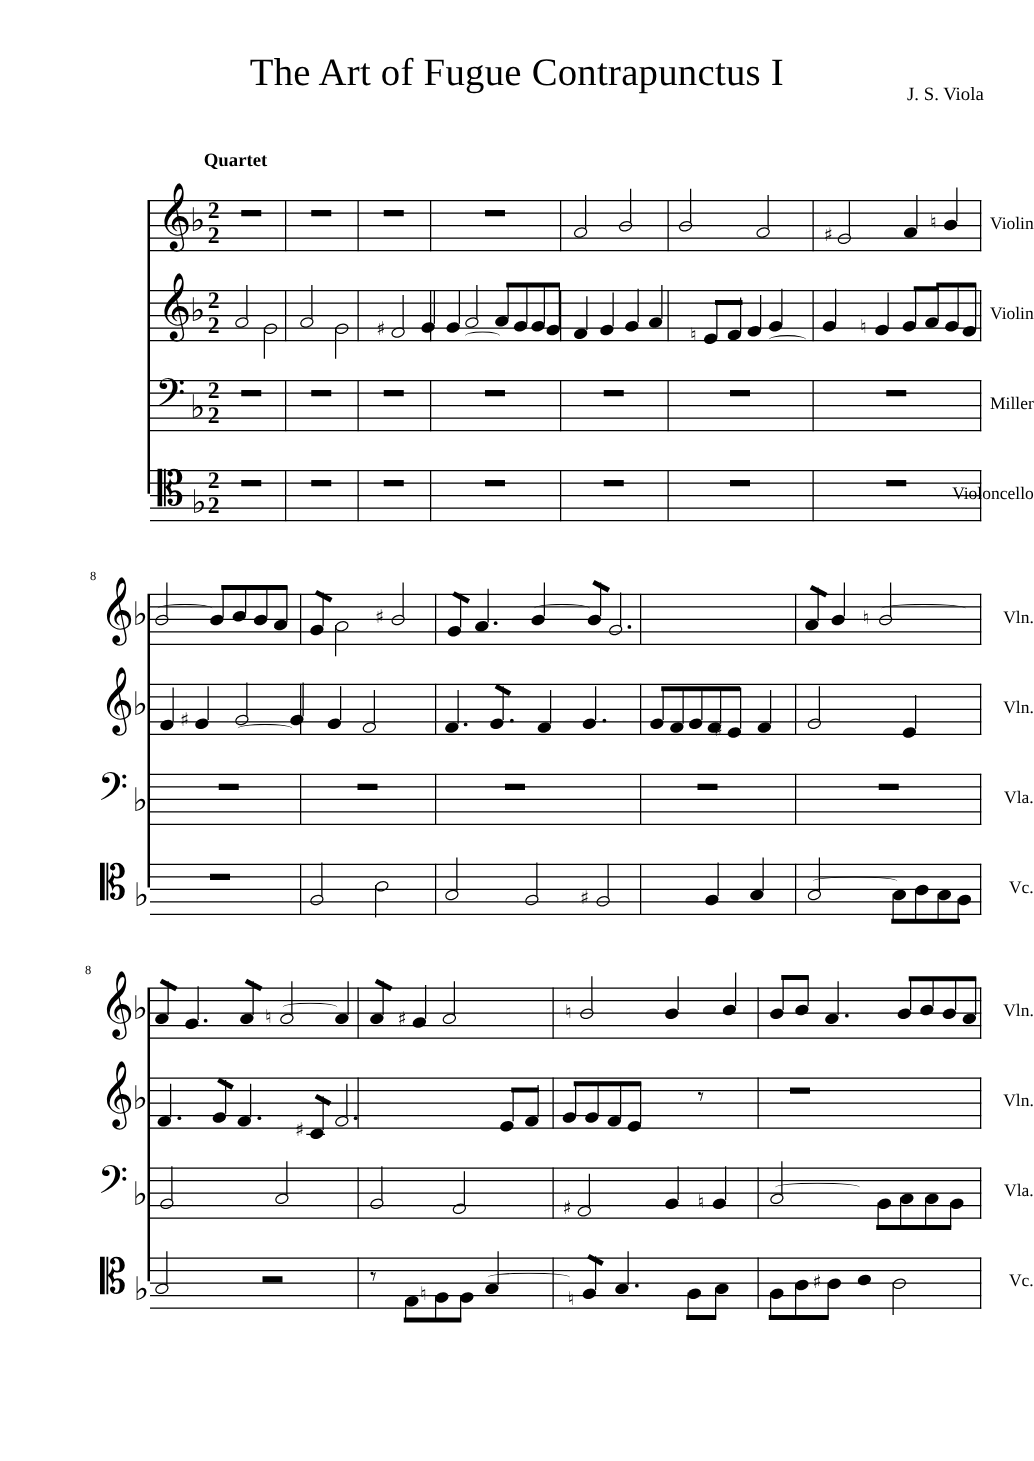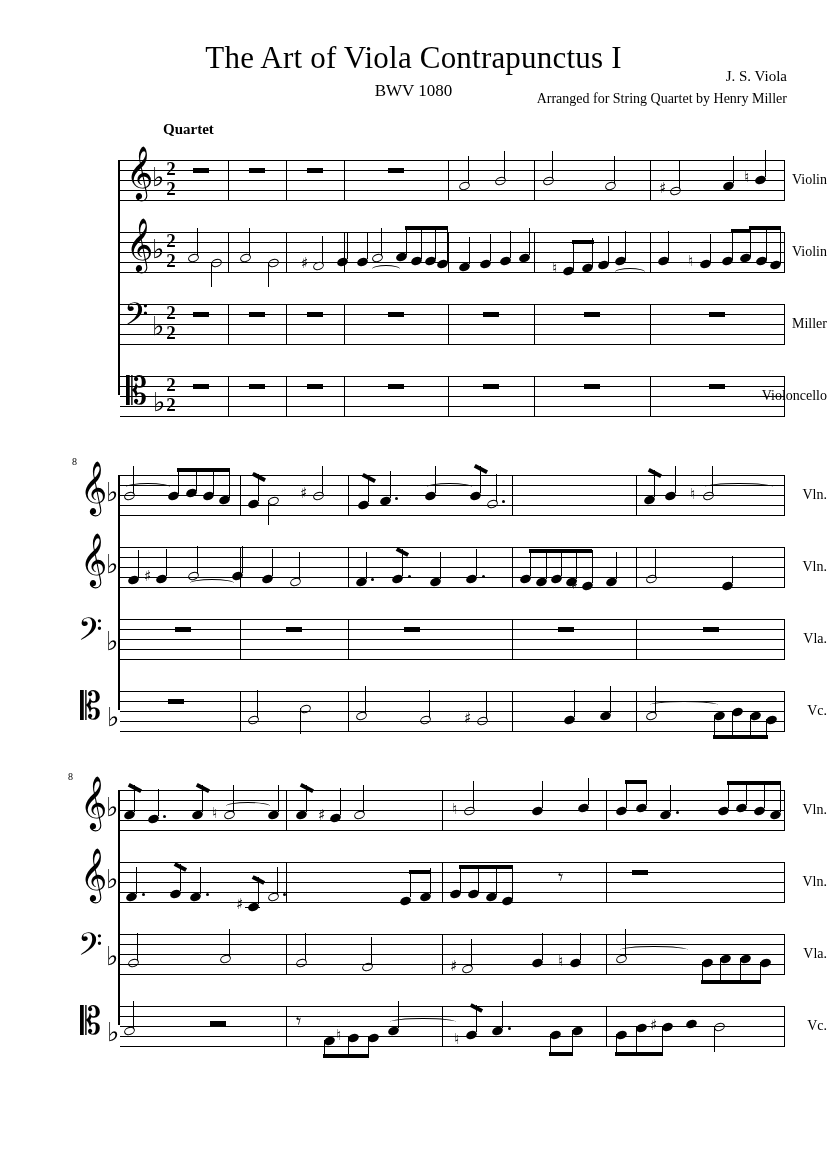--- a/index.html
+++ b/index.html
@@ -105,24 +105,22 @@
   .acc{position:absolute;font-family:"DejaVu Sans",sans-serif;font-size:15px;line-height:1;}
   .tie{position:absolute;border-top:1.4px solid #000;border-radius:50%;height:7px;}
   .ledger{position:absolute;height:1px;background:#000;width:15px;}
   .qrest{position:absolute;font-family:"DejaVu Sans",sans-serif;font-size:20px;line-height:1;}
 </style>
 </head>
 <body>
 
 <div class="page">
 
-  <div class="title">The Art of Viola Contrapunctus I</div>
-  <div class="subtitle">BWV 1080</div>
+  <div class="title">The Art of Fugue Contrapunctus I</div>
   <div class="composer">J. S. Viola</div>
-  <div class="arranger">Arranged for String Quartet by Henry Miller</div>
   <div class="tempo">Quartet</div>
 
   <div class="system" style="top:155px;height:250px;">
     <div class="bracket" style="top:5px;height:235px;"></div>
 
     <div class="staff" style="top:5px;">
       <div class="lines">
           <i></i>
           <i></i>
           <i></i>

